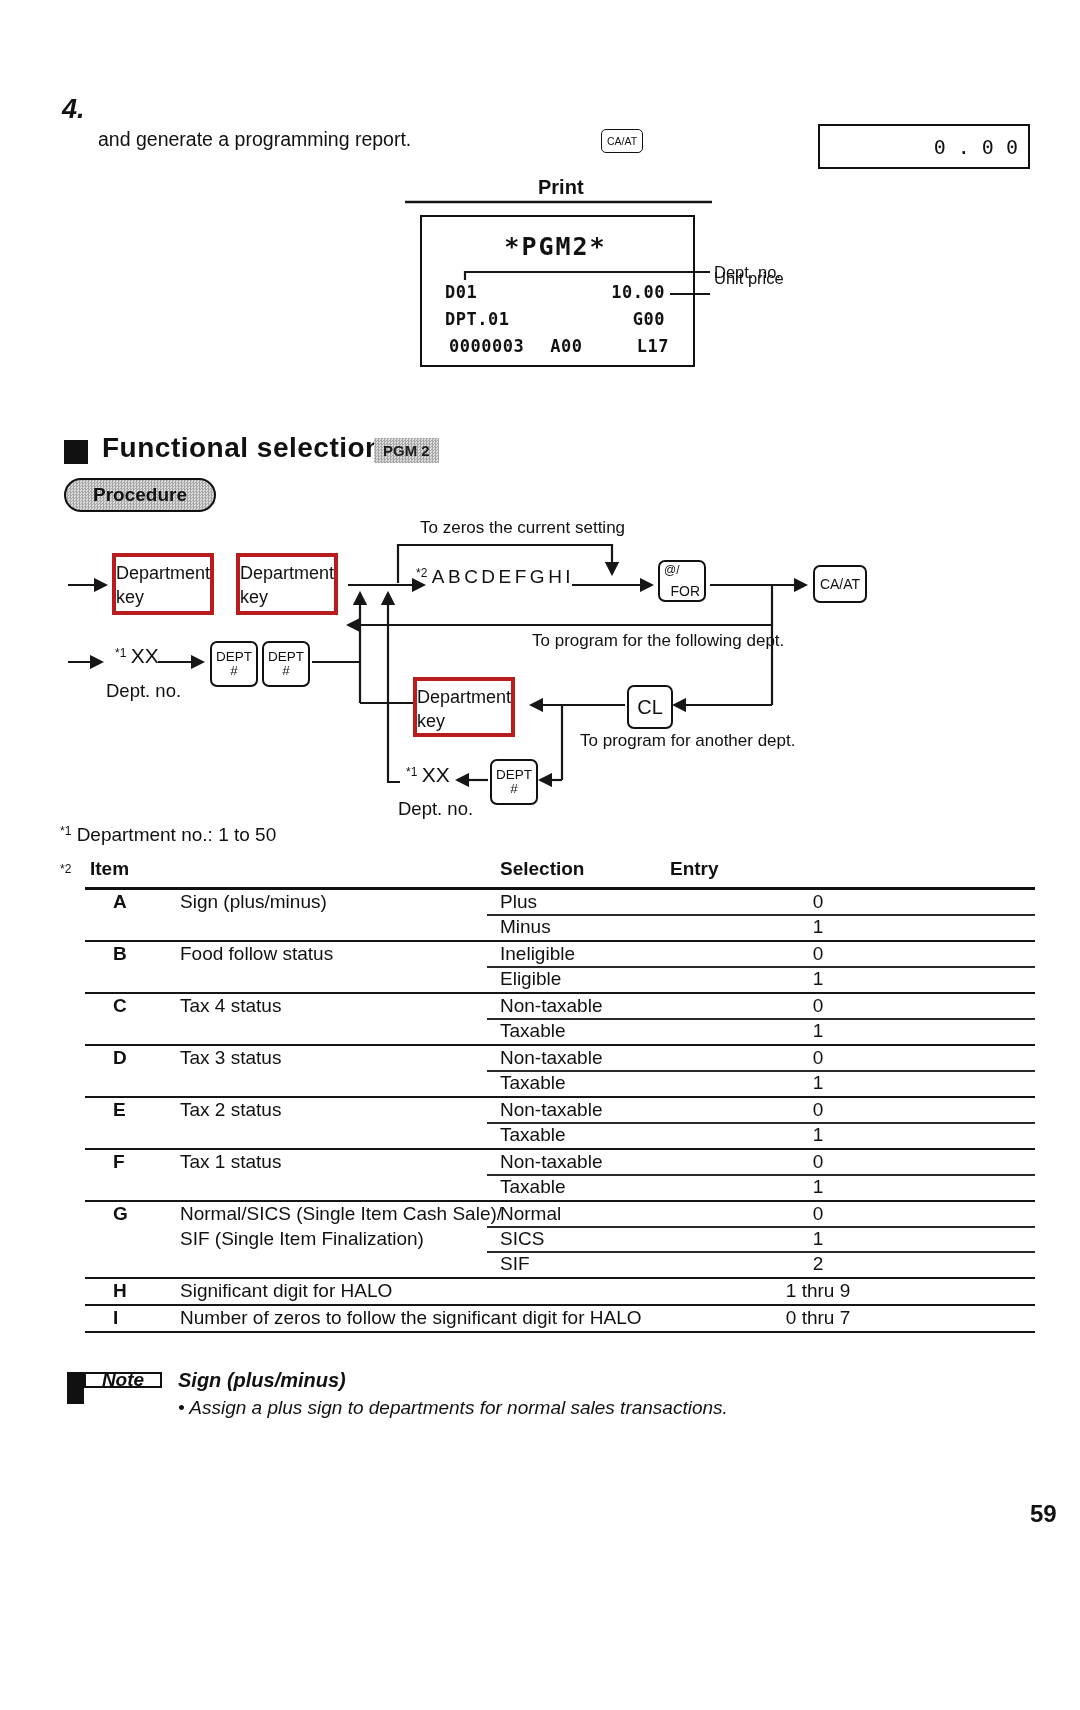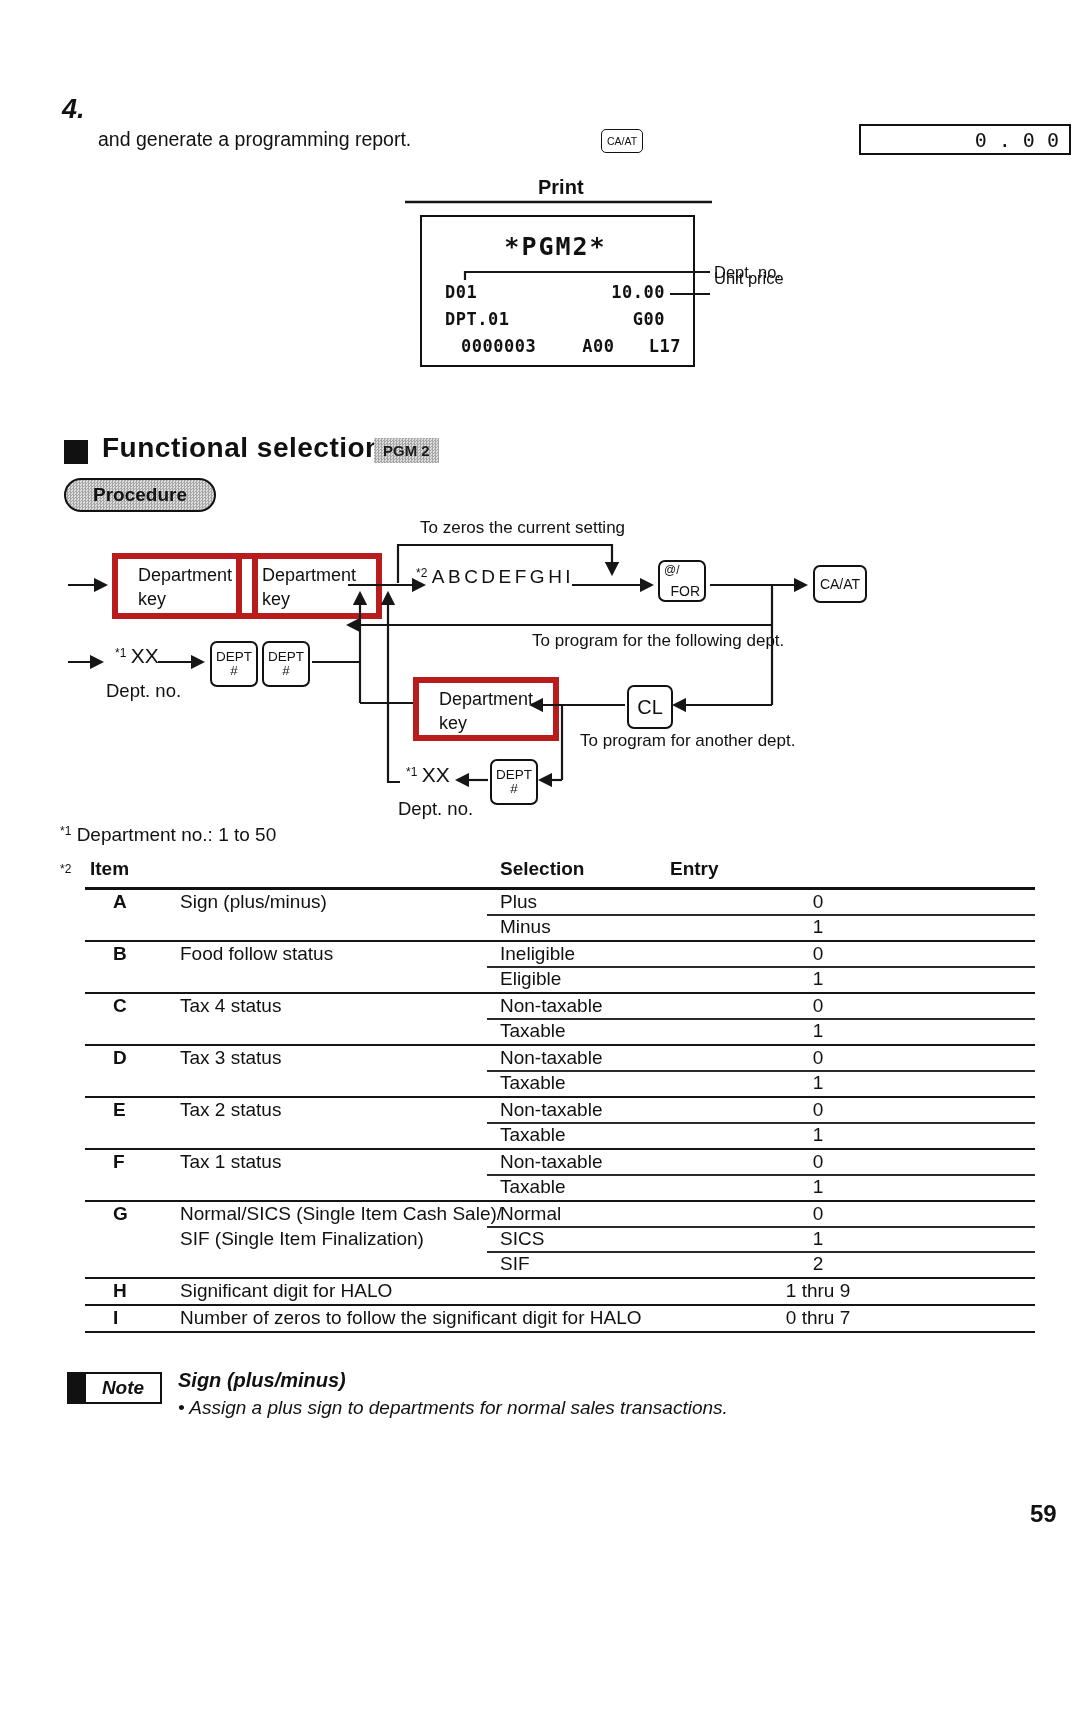--- a/index.html
+++ b/index.html
@@ -9,21 +9,21 @@
   .b{font-weight:bold;}
   .it{font-style:italic;}
   .sup{font-size:12px;vertical-align:6px;}
   .keycap{display:inline-flex;align-items:center;justify-content:center;
           border:2px solid #111;border-radius:7px;background:transparent;}
   .keycap-sm{display:inline-block;border:1.5px solid #111;border-radius:4px;
              padding:0 3px;font-size:11px;line-height:15px;vertical-align:1px;}
   .dither{background:repeating-conic-gradient(#a6a6a6 0% 25%, #dedede 0% 50%);
           background-size:3px 3px;}
   .box{border:2px solid #111;background:transparent;}
-  .flowbox{border:6px solid #b91c1c;padding:4px 20px;font-size:18px;line-height:1.35;}
+  .flowbox{border:4px solid #b91c1c;padding:4px 0;font-size:18px;line-height:1.35;}
   .rline{display:flex;padding:0 26px 0 25px;font-family:"DejaVu Sans Mono",monospace;
          font-weight:bold;font-size:17px;letter-spacing:.5px;}
   .rline .mid{margin-left:26px;}
   .rline .right{margin-left:auto;}
   .callout{font-size:16.5px;}
   .flowtxt{font-size:17px;}
   
   .tbl{position:absolute;left:85px;top:856px;width:950px;font-size:19px;}
   .thead{position:relative;height:31px;border-bottom:3px solid #111;font-weight:bold;}
   .thead .hc{position:absolute;top:2px;}
@@ -39,42 +39,42 @@
 </head>
 <body>
 
 <div class="page">
 
   <div class="abs b it" style="left:62px;top:94px;font-size:27px;">4.</div>
   <div class="abs" style="left:98px;top:128px;font-size:19.5px;">and generate a programming report.</div>
 
   <span class="abs keycap" style="left:601px;top:129px;width:40px;height:22px;font-size:10.5px;border-radius:5px;border-width:1.5px;">CA/AT</span>
 
-  <div class="abs box" style="left:818px;top:124px;width:212px;height:31px;display:flex;align-items:center;justify-content:flex-end;
-       font-family:'DejaVu Sans Mono',monospace;font-size:20px;padding-right:10px;box-sizing:border-box;margin-left:41px;">
+  <div class="abs box" style="left:818px;top:124px;width:212px;height:45px;display:flex;align-items:center;justify-content:flex-end;
+       font-family:'DejaVu Sans Mono',monospace;font-size:20px;padding-right:10px;box-sizing:border-box;">
     <span>0 . 0 0</span>
   </div>
 
   <div class="abs b" style="left:538px;top:176px;font-size:20px;">Print</div>
 
   <div class="abs box" style="left:420px;top:215px;width:271px;height:148px;"></div>
   <div class="abs b" style="left:420px;top:232px;width:271px;text-align:center;font-size:25px;letter-spacing:2px;
        font-family:'DejaVu Sans Mono',monospace;">*PGM2*</div>
 
   <div class="abs rline" style="left:420px;top:282px;width:271px;box-sizing:border-box;">
     <span>D01</span>
     <span class="mid"></span>
     <span class="right">10.00</span>
   </div>
   <div class="abs rline" style="left:420px;top:309px;width:271px;box-sizing:border-box;">
     <span>DPT.01</span>
     <span class="mid"></span>
     <span class="right">G00</span>
   </div>
-  <div class="abs rline" style="left:436px;top:336px;width:271px;box-sizing:border-box;gap:20px;">
+  <div class="abs rline" style="left:424px;top:336px;width:271px;box-sizing:border-box;">
     <span>0000003</span>
     <span class="mid">A00</span>
     <span class="right">L17</span>
   </div>
 
   <div class="abs callout" style="left:714px;top:263px;">Dept. no.</div>
   <div class="abs callout" style="left:714px;top:269px;">Unit price</div>
 
   <div class="abs" style="left:64px;top:440px;width:24px;height:24px;background:#111;"></div>
   <div class="abs b" style="left:102px;top:432px;font-size:28px;letter-spacing:.5px;">Functional selection</div>
@@ -254,21 +254,21 @@
           <div class="sub">
             <div class="cell c-letter">I</div>
             <div class="cell c-item">Number of zeros to follow the significant digit for HALO</div>
             <div class="cell c-ent">0 thru 7</div>
           </div>
         </div>
       </div>
   </div>
 
   <div class="abs" style="left:67px;top:1372px;width:17px;height:32px;background:#111;"></div>
-  <div class="abs b it" style="left:84px;top:1372px;width:78px;height:32px;border:2px solid #111;box-sizing:border-box;
+  <div class="abs b it" style="left:84px;top:1372px;width:78px;height:16px;border:2px solid #111;box-sizing:border-box;
        display:flex;align-items:center;justify-content:center;font-size:19px;">Note</div>
   <div class="abs b it" style="left:178px;top:1369px;font-size:20px;">Sign (plus/minus)</div>
   <div class="abs it" style="left:178px;top:1397px;font-size:19px;">
     <span>• </span><span>Assign a plus sign to departments for normal sales transactions.</span>
   </div>
 
   <div class="abs b" style="left:1030px;top:1500px;font-size:24px;">59</div>
 
   <svg class="abs" style="left:0;top:0;pointer-events:none;" width="1080" height="1710" viewBox="0 0 1080 1710">
     <defs>

